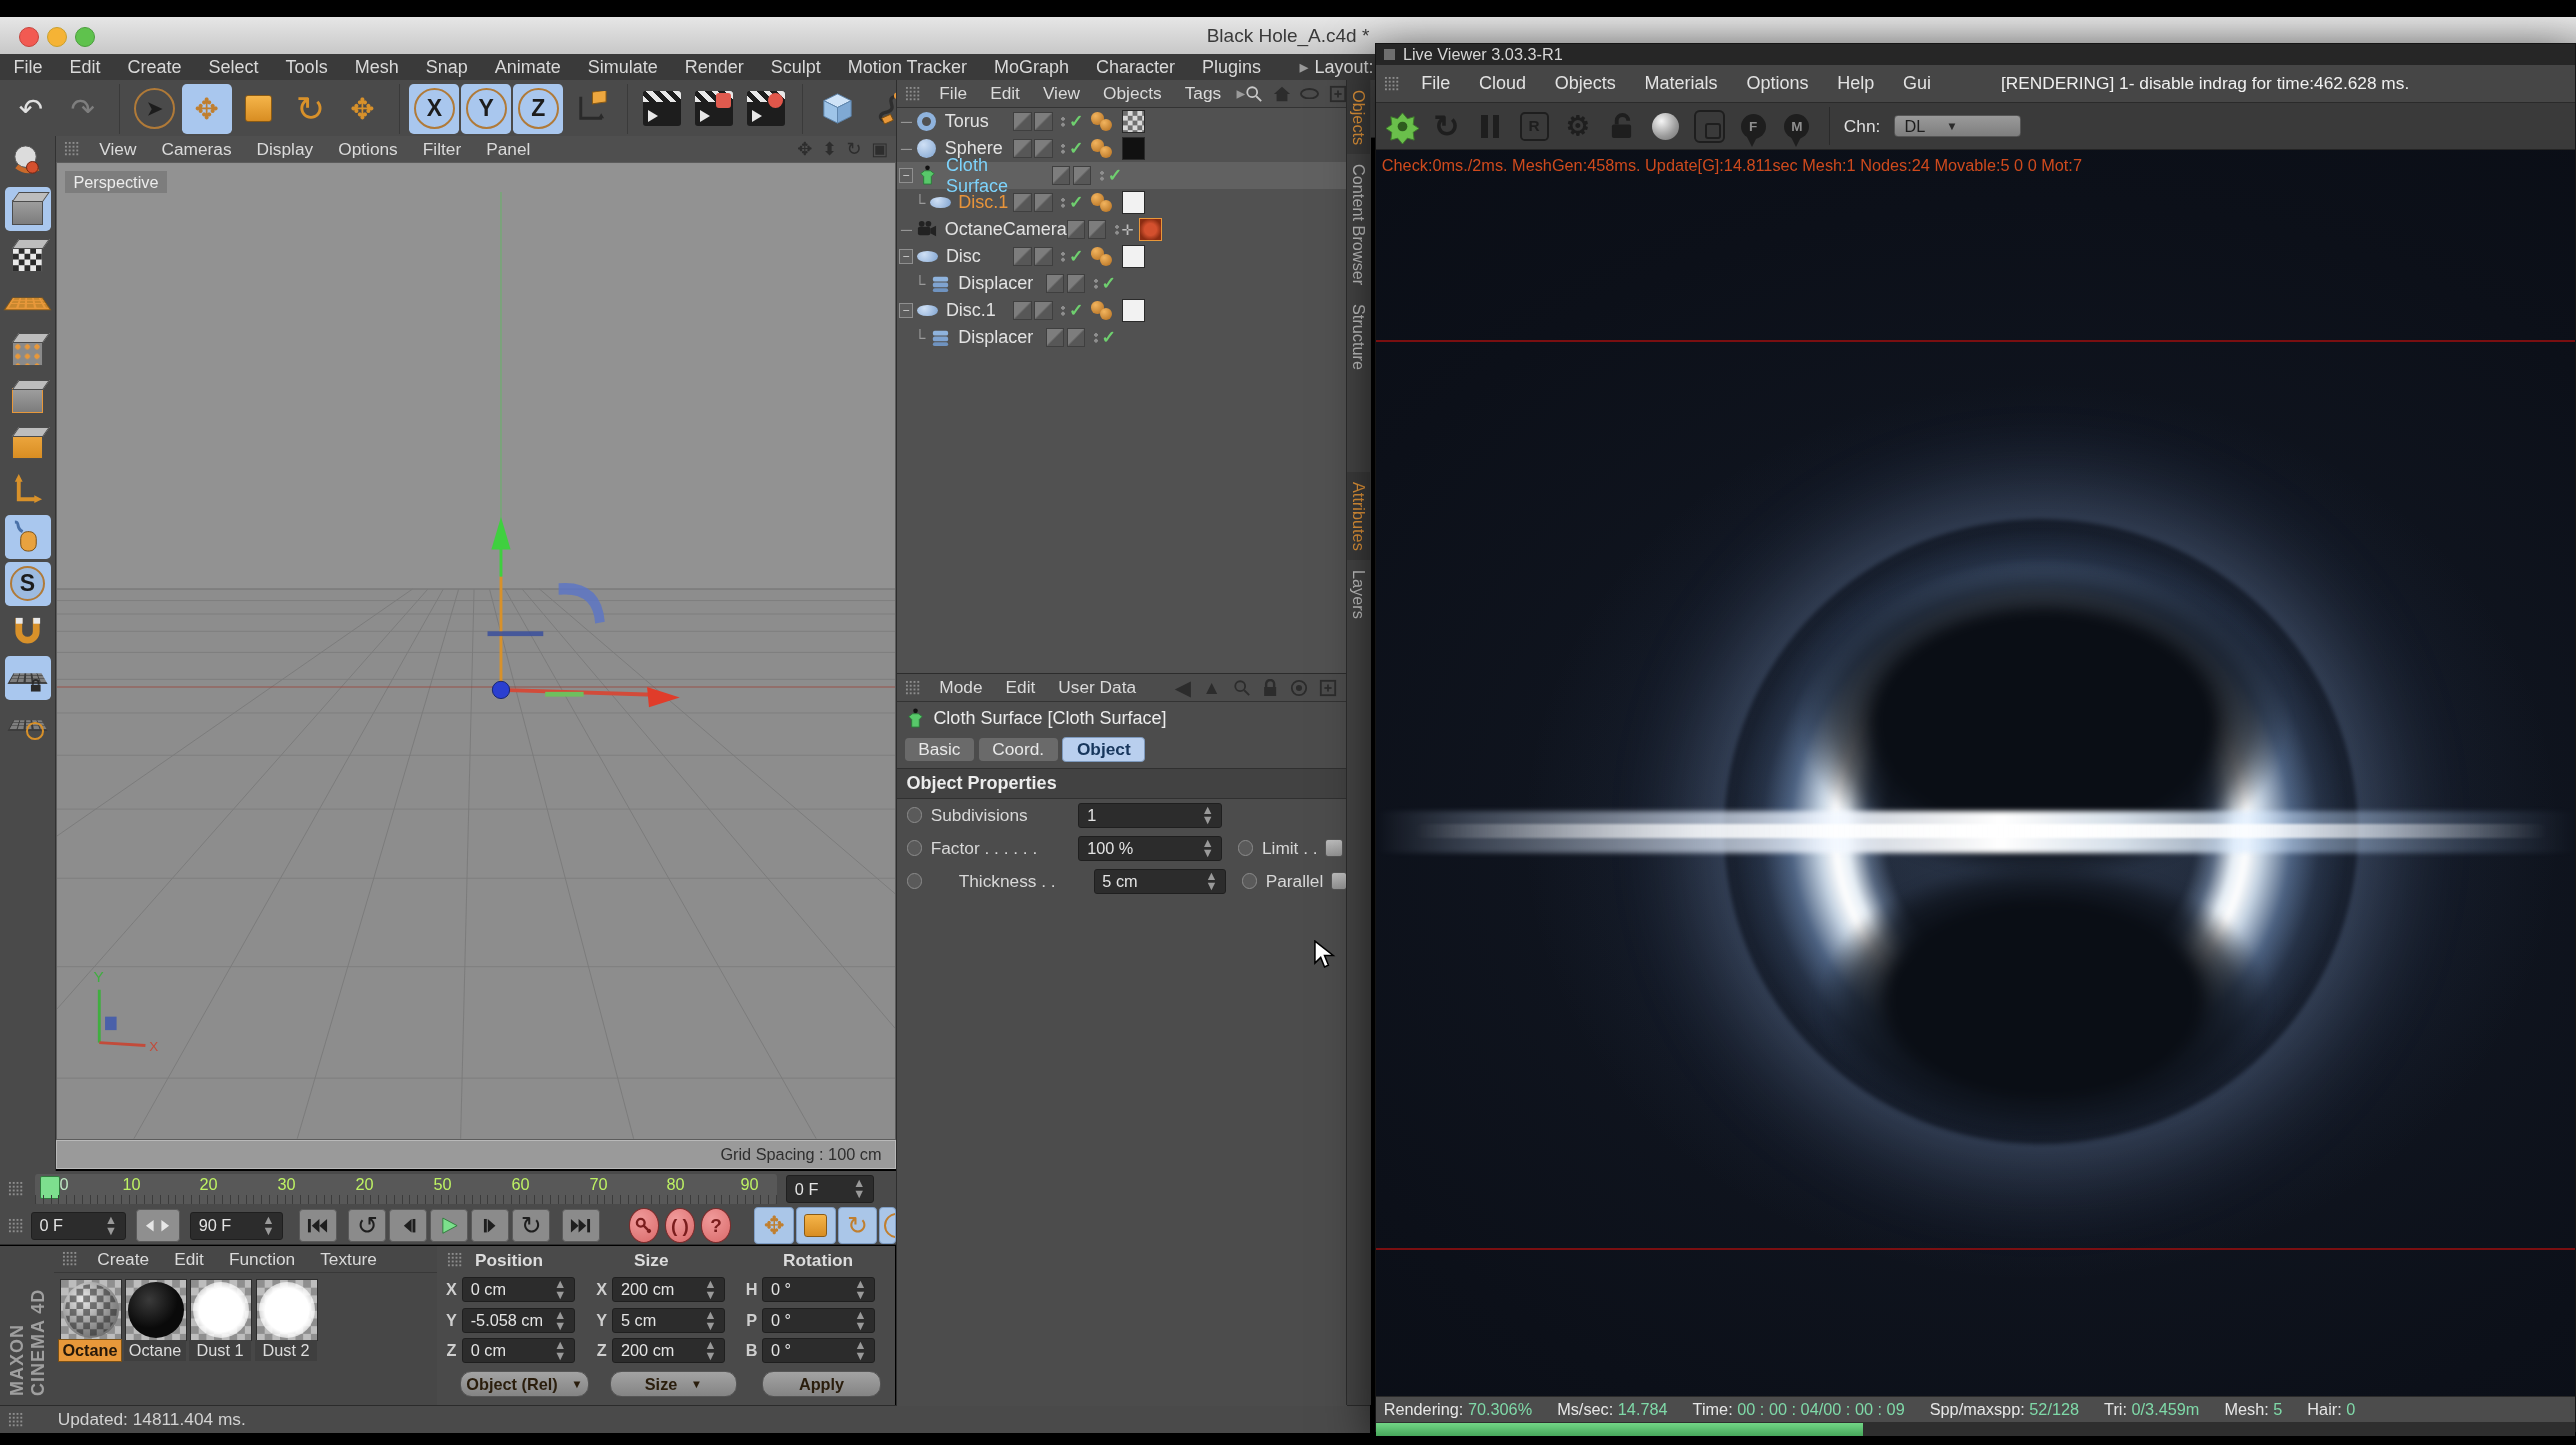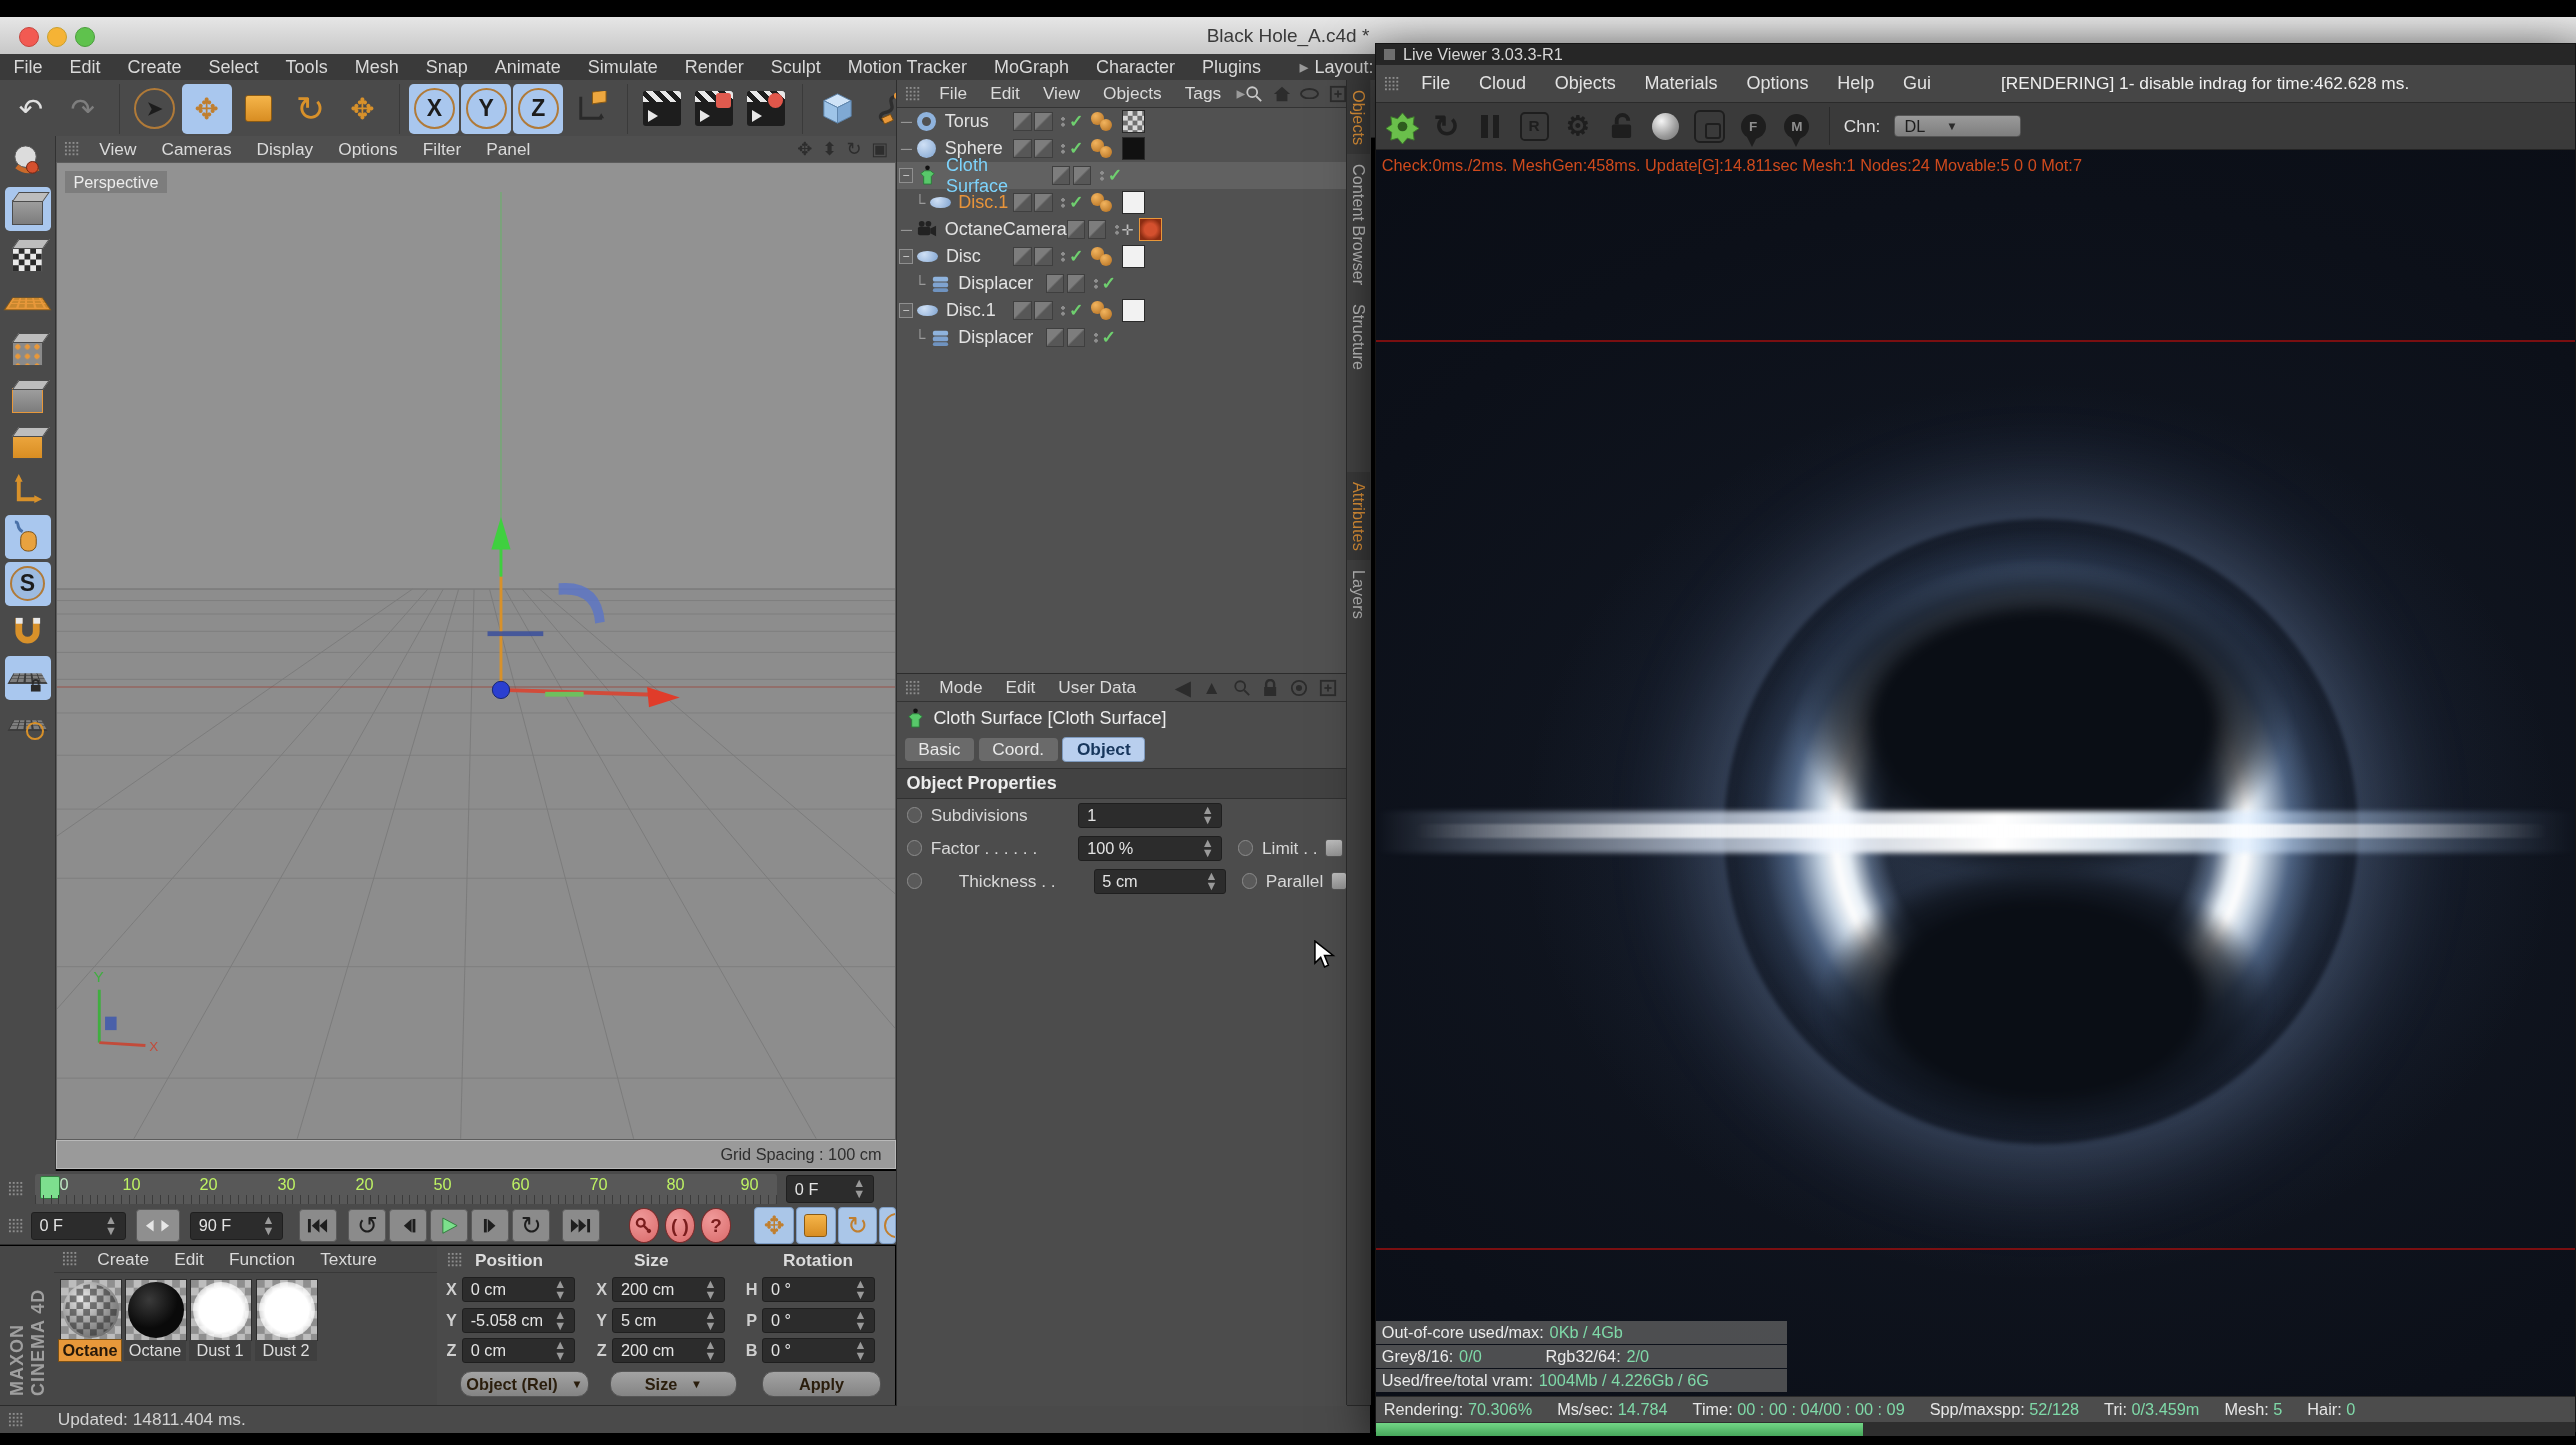--- a/index.html
+++ b/index.html
@@ -943,36 +943,20 @@
     <div class="render">
       <div class="bh-glow"></div>
       <div class="redline" style="top:190px;"></div>
       <div class="redline" style="top:1098px;"></div>
       <div class="bh-ring"></div>
       <div class="bh-lobe" style="left:423px;top:413px;width:490px;height:317px;"></div>
       <div class="bh-lobe" style="left:442px;top:711px;width:452px;height:279px;"></div>
       <div class="bh-disk"></div>
       <div class="bh-core"></div>
       <div class="lv-red">Check:0ms./2ms. MeshGen:458ms. Update[G]:14.811sec Mesh:1 Nodes:24 Movable:5  0 0 Mot:7</div>
-      <div class="infobox">
-        <div class="inforow">
-          <span>Out-of-core used/max:</span>
-            <span class="gv">0Kb / 4Gb</span>
-        </div>
-        <div class="inforow">
-          <span>Grey8/16:</span>
-            <span class="gv">0/0</span>
-          <span style="margin-left:58px;">Rgb32/64:</span>
-            <span class="gv">2/0</span>
-        </div>
-        <div class="inforow">
-          <span>Used/free/total vram:</span>
-            <span class="gv">1004Mb / 4.226Gb / 6G</span>
-        </div>
-      </div>
     </div>
 
     <div class="lv-status">
       <span><span>Rendering:</span> <span class="gv">70.306%</span></span>
       <span><span>Ms/sec:</span> <span class="gv">14.784</span></span>
       <span><span>Time:</span> <span class="gv">00 : 00 : 04/00 : 00 : 09</span></span>
       <span><span>Spp/maxspp:</span> <span class="gv">52/128</span></span>
       <span><span>Tri:</span> <span class="gv">0/3.459m</span></span>
       <span><span>Mesh:</span> <span class="gv">5</span></span>
       <span><span>Hair:</span> <span class="gv">0</span></span>

